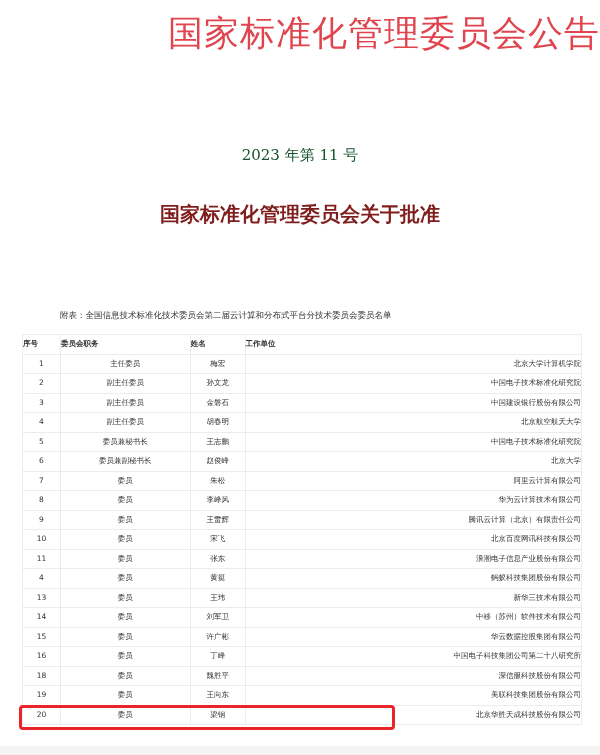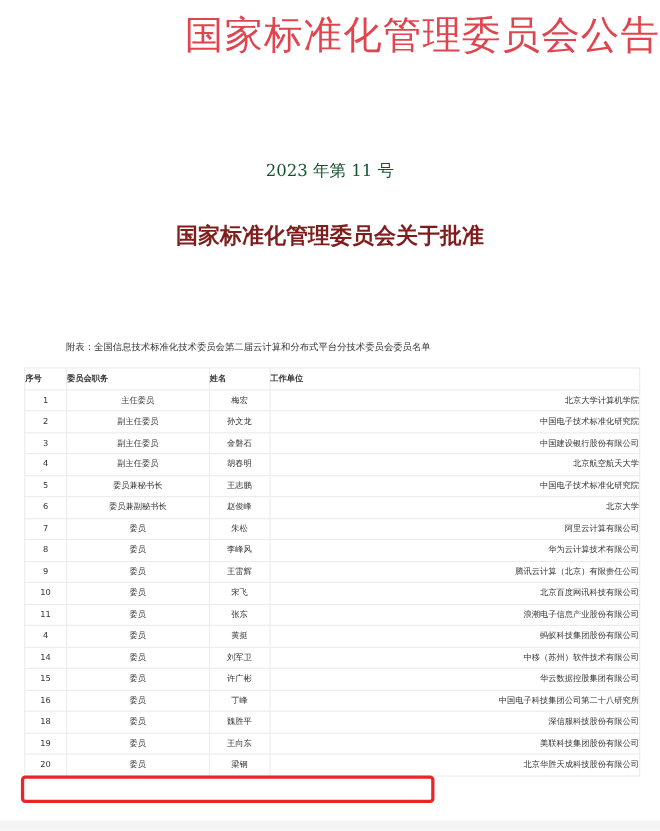--- a/index.html
+++ b/index.html
@@ -141,20 +141,26 @@
         <td class="c">张东</td>
         <td class="l">浪潮电子信息产业股份有限公司</td>
       </tr>
       <tr>
         <td class="c">4</td>
         <td class="c">委员</td>
         <td class="c">黄挺</td>
         <td class="l">蚂蚁科技集团股份有限公司</td>
       </tr>
       <tr>
+        <td class="c">13</td>
+        <td class="c">委员</td>
+        <td class="c">王玮</td>
+        <td class="l">新华三技术有限公司</td>
+      </tr>
+      <tr>
         <td class="c">14</td>
         <td class="c">委员</td>
         <td class="c">刘军卫</td>
         <td class="l">中移（苏州）软件技术有限公司</td>
       </tr>
       <tr>
         <td class="c">15</td>
         <td class="c">委员</td>
         <td class="c">许广彬</td>
         <td class="l">华云数据控股集团有限公司</td>

